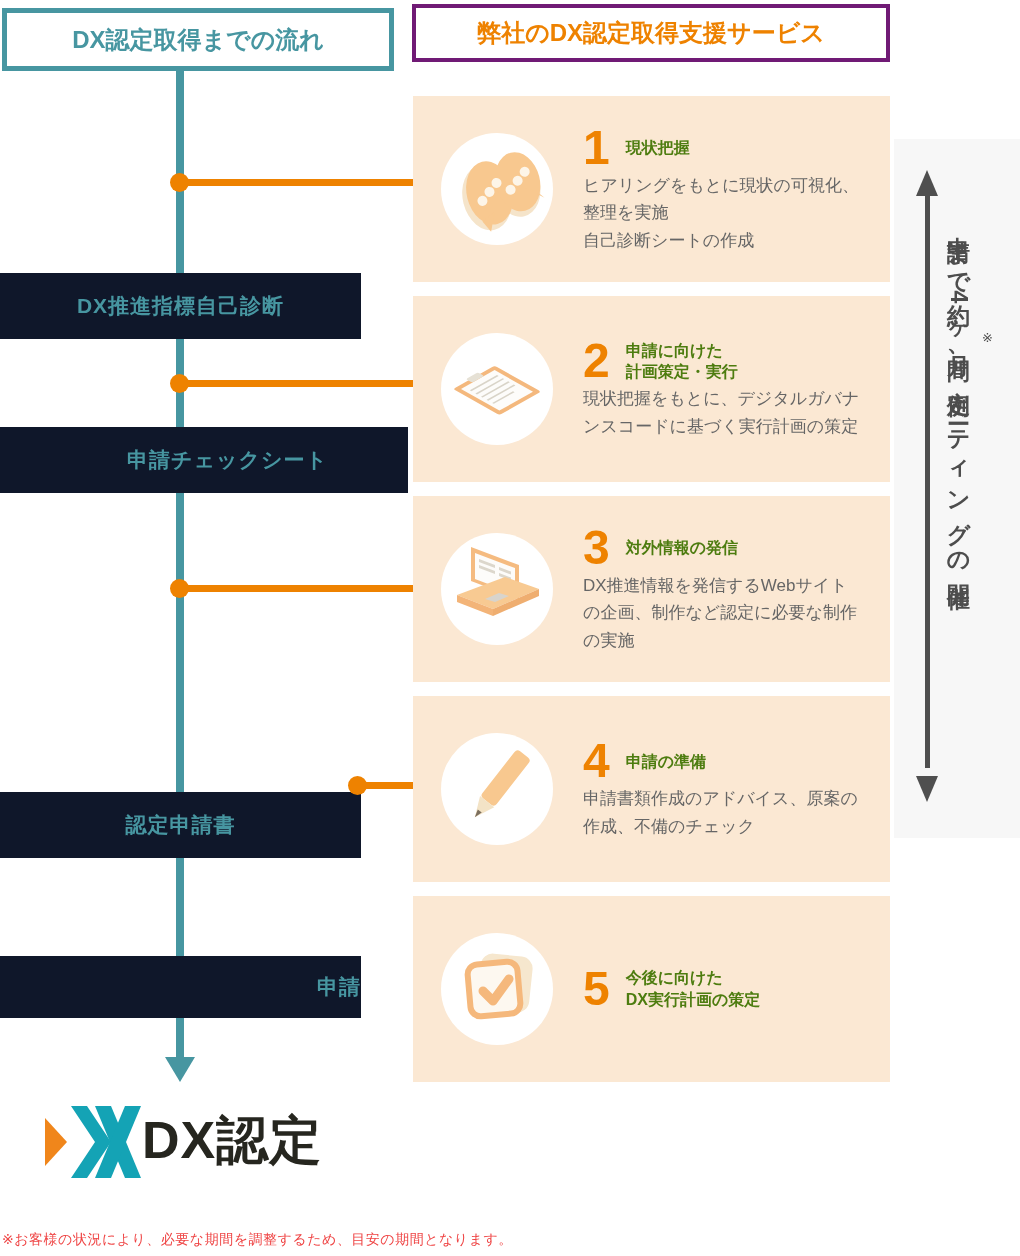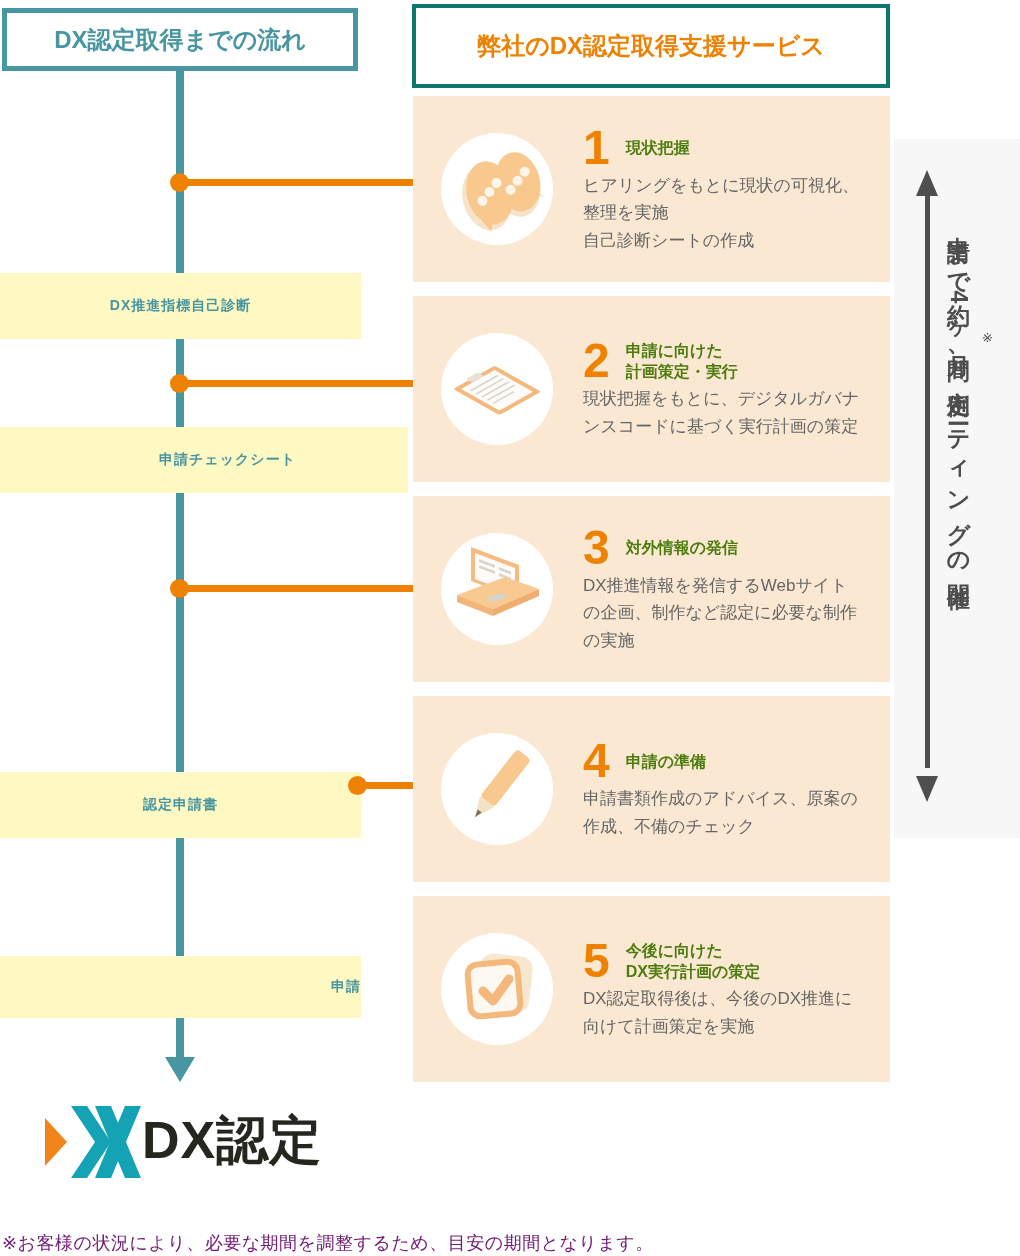--- a/index.html
+++ b/index.html
@@ -2,34 +2,34 @@
 <html lang="ja"><head>
 <meta charset="utf-8">
 <style>
   html,body{margin:0;padding:0;background:#fff;}
   .stage{position:relative;width:1020px;height:1256px;background:#fff;overflow:hidden;
          font-family:"Liberation Sans","DejaVu Sans",sans-serif;}
 
   
   .hdr{position:absolute;display:flex;align-items:center;justify-content:center;
        background:#fff;font-weight:bold;font-size:24px;box-sizing:border-box;}
-  .hdr-left{left:2px;top:8px;width:356px;height:63px;border:5px solid #4796A1;color:#4796A1;}
-  .hdr-right{left:412px;top:4px;width:478px;height:84px;border:4px solid #0f766e;color:#EE8200;}
+  .hdr-left{left:2px;top:8px;width:392px;height:63px;border:5px solid #4796A1;color:#4796A1;}
+  .hdr-right{left:412px;top:4px;width:478px;height:58px;border:4px solid #701a75;color:#EE8200;}
 
   
   .vline{position:absolute;left:176px;top:71px;width:8px;height:988px;background:#4796A1;z-index:1;}
   .vline-head{position:absolute;left:165px;top:1057px;width:0;height:0;z-index:1;
       border-left:15px solid transparent;border-right:15px solid transparent;border-top:25px solid #4796A1;}
 
-  .band{position:absolute;left:0;width:361px;background:#fef9c3;z-index:2;
+  .band{position:absolute;left:0;width:361px;background:#0f172a;z-index:2;
         display:flex;align-items:center;justify-content:center;
-        color:#4796A1;font-weight:bold;font-size:14px;letter-spacing:1px;}
+        color:#4796A1;font-weight:bold;font-size:21px;letter-spacing:1px;}
   .band1{top:273px;height:66px;}
   .band2{top:427px;height:66px;padding-left:47px;}
-  .band3{top:772px;height:66px;}
+  .band3{top:792px;height:66px;}
   .band4{top:956px;height:62px;justify-content:flex-end;}
 
   .conn{position:absolute;height:7px;background:#EE8200;z-index:3;}
   .conn1{left:180px;top:179px;width:233px;}
   .conn2{left:180px;top:380px;width:233px;}
   .conn3{left:180px;top:585px;width:233px;}
   .conn4{left:358px;top:782px;width:55px;}
   .dot{position:absolute;width:19px;height:19px;border-radius:50%;background:#EE8200;z-index:4;}
   .dot1{left:170px;top:173px;}
   .dot2{left:170px;top:374px;}
@@ -58,21 +58,21 @@
   .vtext{position:absolute;left:944px;top:218px;height:585px;z-index:1;
       writing-mode:vertical-rl;text-orientation:mixed;
       font-size:23px;font-weight:600;color:#4D4D4D;letter-spacing:4px;}
   .vnote-mark{position:absolute;left:982px;top:330px;font-size:13px;color:#4D4D4D;z-index:1;}
 
   
   .logo-emblem{position:absolute;left:45px;top:1102px;}
   .logo-text{position:absolute;left:142px;top:1106px;font-size:52px;font-weight:800;
       color:#26261F;letter-spacing:1px;line-height:68px;text-align:right;}
 
-  .footnote{position:absolute;left:2px;top:1231px;font-size:18px;color:#701a75;letter-spacing:.5px;}
+  .footnote{position:absolute;left:2px;top:1231px;font-size:14px;color:#ef4444;letter-spacing:.5px;}
 </style>
 </head>
 <body>
 
 <div class="stage">
 
   <div class="hdr hdr-left">
     <span>DX認定取得までの流れ</span>
   </div>
   <div class="hdr hdr-right">
@@ -224,22 +224,20 @@
         <rect x="28" y="30" width="50" height="52" rx="10" fill="#FDF8F0" stroke="#F5B87C" stroke-width="6" transform="rotate(-5 53 56)"></rect>
         <path d="M42 58 L52 68 L68 46" fill="none" stroke="#F5B87C" stroke-width="9" stroke-linecap="round" stroke-linejoin="round"></path>
       </svg>
     </div>
     <div class="card-content">
       <div class="title-row">
         <span class="step-num">5</span>
         <span class="step-title">今後に向けた
 DX実行計画の策定</span>
       </div>
-      <div class="step-body">DX認定取得後は、今後のDX推進に
-向けて計画策定を実施</div>
     </div>
   </div>
 
   <svg class="logo-emblem" width="96" height="80" viewBox="0 0 96 80">
     <polygon points="0,16 22,40 0,64" fill="#F0861B"></polygon>
     <polygon points="26,4 42,4 66,40 42,76 26,76 50,40" fill="#14A3B5"></polygon>
     <polygon points="50,4 66,4 96,76 80,76" fill="#14A3B5"></polygon>
     <polygon points="80,4 96,4 66,76 50,76" fill="#14A3B5"></polygon>
   </svg>
   <div class="logo-text">DX認定</div>

